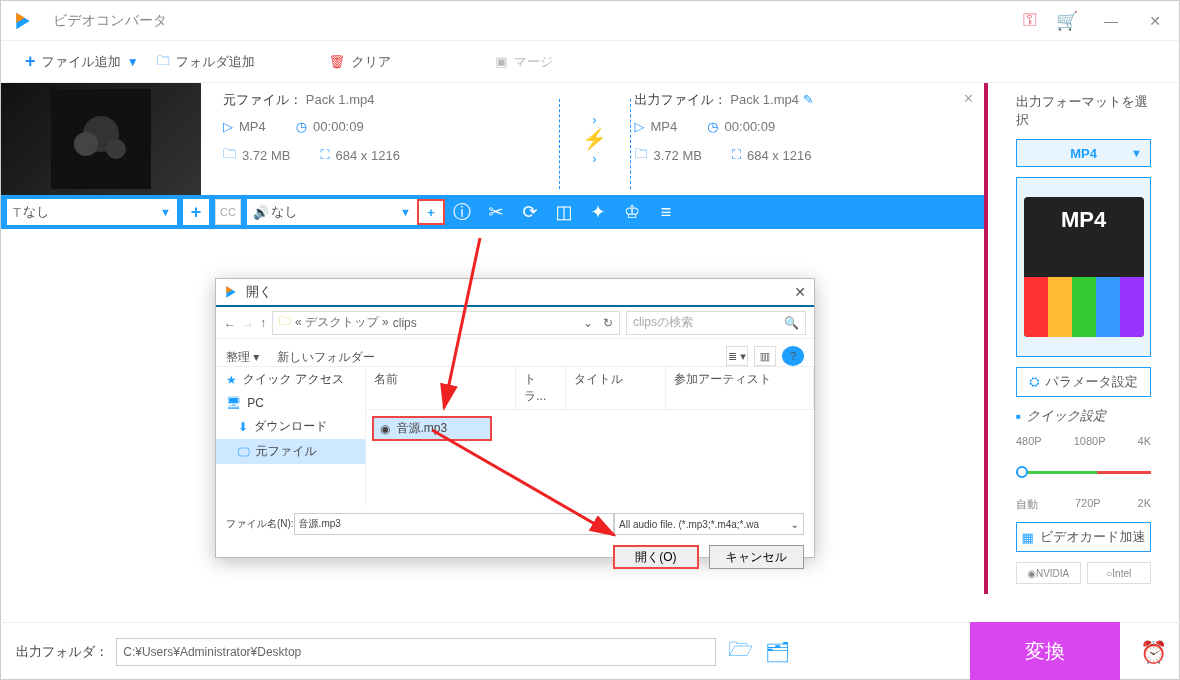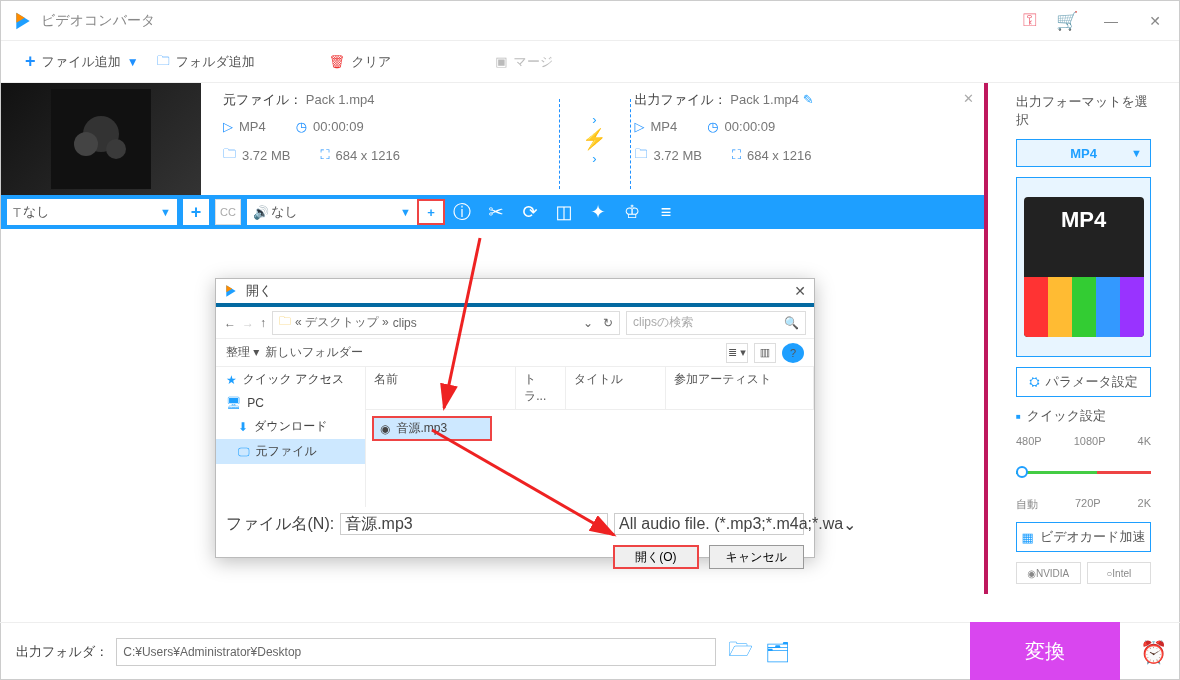--- a/index.html
+++ b/index.html
@@ -1,20 +1,20 @@
 <!DOCTYPE html>
 <html><head>
 <meta charset="utf-8">
 <style>
   *{box-sizing:border-box;font-family:"Meiryo","Yu Gothic",sans-serif;}
   body{margin:0;background:#fff;width:1180px;height:680px;border:1px solid #ccc;overflow:hidden;color:#444;font-size:13px;}
   .titlebar{height:40px;display:flex;align-items:center;padding:0 12px;border-bottom:1px solid #eee;}
   .logo{width:20px;height:20px;display:inline-block;margin-right:8px;}
   .logo svg{width:100%;height:100%;}
-  .title{color:#888;font-size:14px;}
+  .title{color:#888;font-size:14px;margin-left:12px;}
   .tb-right{margin-left:auto;display:flex;align-items:center;gap:20px;}
   .tb-icon{color:#e67;font-size:18px;}
   .win-btn{width:24px;text-align:center;color:#888;font-size:14px;}
   .toolbar{height:42px;display:flex;align-items:center;padding:0 18px;gap:6px;border-bottom:1px solid #eee;}
   .tb-btn{display:flex;align-items:center;gap:6px;padding:4px 6px;color:#555;}
   .plus-blue{color:#1E90FF;font-weight:bold;font-size:18px;}
   .folder-blue{color:#1E90FF;}
   .red{color:#e33;}
   .gray{color:#bbb;}
   .chev{color:#1E90FF;font-size:12px;}
@@ -42,54 +42,54 @@
   .right{width:195px;border-left:4px solid #be185d;padding:10px 28px;display:flex;flex-direction:column;gap:10px;}
   .r-title{color:#555;font-size:13px;}
   .fmt-sel{border:1px solid #1E9FFF;background:#e8f5ff;height:28px;display:flex;align-items:center;justify-content:center;color:#1E9FFF;font-weight:bold;position:relative;}
   .fmt-sel .tri{position:absolute;right:8px;color:#1E9FFF;font-size:11px;}
   .fmt-img{border:1px solid #1E9FFF;background:#e8f5ff;height:180px;display:flex;align-items:center;justify-content:center;}
   .fmt-img .badge{width:120px;height:140px;background:#222;border-radius:4px;color:#fff;display:flex;flex-direction:column;align-items:center;justify-content:flex-start;padding-top:10px;position:relative;overflow:hidden;}
   .badge .bt{font-size:22px;font-weight:bold;}
   .colorstrip{position:absolute;bottom:0;height:60px;width:100%;background:linear-gradient(90deg,#f33 0 20%,#fb3 20% 40%,#3c3 40% 60%,#39f 60% 80%,#93f 80% 100%);}
   .r-btn{border:1px solid #1E9FFF;height:30px;display:flex;align-items:center;justify-content:center;gap:6px;color:#555;}
   .r-btn .ic{color:#1E9FFF;}
-  .quick-label{color:#555;display:flex;align-items:center;gap:6px;}
+  .quick-label{color:#555;display:flex;align-items:center;gap:6px;font-style:italic;}
   .quick-label::before{content:"■";color:#1E9FFF;font-size:8px;}
   .slider{position:relative;height:30px;}
   .slider .track{height:3px;background:linear-gradient(90deg,#4c4 0 60%,#e44 60% 100%);margin-top:14px;}
   .slider .dot{position:absolute;left:0;top:9px;width:12px;height:12px;border-radius:50%;background:#fff;border:2px solid #1E9FFF;}
   .slabels{display:flex;justify-content:space-between;font-size:11px;color:#888;}
   .gpu{display:flex;gap:6px;}
   .gpu div{border:1px solid #ddd;flex:1;height:22px;display:flex;align-items:center;justify-content:center;font-size:10px;color:#888;}
   .nvidia{color:#6a0;}
   .bottom{position:absolute;bottom:0;left:0;right:0;height:58px;border-top:1px solid #eee;display:flex;align-items:center;padding:0 16px;}
   .outlabel{margin-right:8px;}
   .outpath{border:1px solid #ccc;height:28px;padding:0 6px;display:flex;align-items:center;width:600px;font-size:12px;color:#666;}
   .bot-ico{margin-left:12px;color:#1E9FFF;font-size:20px;}
   .convert{position:absolute;right:60px;bottom:0;height:58px;width:150px;background:#d946ef;color:#fff;font-size:20px;display:flex;align-items:center;justify-content:center;}
   .alarm{position:absolute;right:12px;bottom:14px;color:#1E9FFF;font-size:22px;}
   
   .dialog{position:absolute;left:215px;top:278px;width:600px;height:280px;border:1px solid #bbb;background:#fff;box-shadow:0 4px 18px rgba(0,0,0,0.25);}
-  .dlg-title{height:28px;display:flex;align-items:center;padding:0 8px;border-bottom:4px solid #0369a1;}
+  .dlg-title{height:28px;display:flex;align-items:center;padding:0 8px;border-bottom:2px solid #0369a1;}
   .dlg-x{margin-left:auto;color:#555;font-size:14px;}
   .dlg-nav{height:32px;display:flex;align-items:center;gap:6px;padding:0 8px;border-bottom:1px solid #eee;font-size:12px;color:#666;}
   .dlg-nav .path{border:1px solid #ddd;height:24px;flex:1;display:flex;align-items:center;padding:0 6px;gap:4px;}
   .dlg-nav .search{border:1px solid #ddd;height:24px;width:180px;display:flex;align-items:center;padding:0 6px;color:#aaa;justify-content:space-between;}
-  .dlg-sub{height:28px;display:flex;align-items:center;padding:0 10px;gap:6px;border-bottom:1px solid #eee;color:#555;font-size:12px;}
+  .dlg-sub{height:28px;display:flex;align-items:flex-end;padding:0 10px;gap:18px;border-bottom:1px solid #eee;color:#555;font-size:12px;}
   .dlg-sub .right-ic{margin-left:auto;display:flex;gap:6px;}
   .dlg-sub .right-ic div{border:1px solid #ddd;width:22px;height:20px;display:flex;align-items:center;justify-content:center;font-size:11px;color:#555;}
   .help{background:#1E9FFF;border-radius:50%;color:#fff;border:none!important;}
   .dlg-body{display:flex;height:140px;}
   .dlg-side{width:150px;border-right:1px solid #eee;font-size:12px;}
   .dlg-side div{padding:4px 10px;display:flex;align-items:center;gap:6px;}
   .dlg-list{flex:1;}
   .dlg-head{display:flex;font-size:12px;color:#555;border-bottom:1px solid #eee;}
   .dlg-head div{padding:4px 8px;border-right:1px solid #eee;}
   .file-item{border:2px solid #e44;margin:6px;width:120px;padding:2px 6px;display:flex;align-items:center;gap:6px;background:#cde8ff;font-size:12px;}
-  .dlg-bot{padding:6px 10px;display:flex;align-items:center;gap:6px;font-size:16px;}
+  .dlg-bot{padding:6px 10px;display:flex;align-items:center;font-size:10px;}
   .dlg-bot span{white-space:nowrap;}
   .dlg-bot .fname{border:1px solid #ccc;height:22px;flex:1;padding:0 4px;display:flex;align-items:center;}
   .dlg-bot .filter{border:1px solid #ccc;height:22px;width:190px;padding:0 4px;display:flex;align-items:center;justify-content:space-between;}
   .dlg-act{display:flex;justify-content:flex-end;padding:4px 10px 8px;gap:10px;}
   .dlg-act button{height:24px;padding:0 16px;border:1px solid #999;background:#efefef;font-size:12px;}
   .dlg-act .openb{border:2px solid #e44;padding:0 20px;}
   
   .overlay{position:absolute;left:0;top:0;width:1180px;height:680px;pointer-events:none;}
   .thumb-svg{width:100px;height:100px;}
   .cc-box{background:#fff;width:26px;height:26px;margin-left:6px;color:#aaa;font-size:11px;display:flex;align-items:center;justify-content:center;border:1px solid #ddd;}

